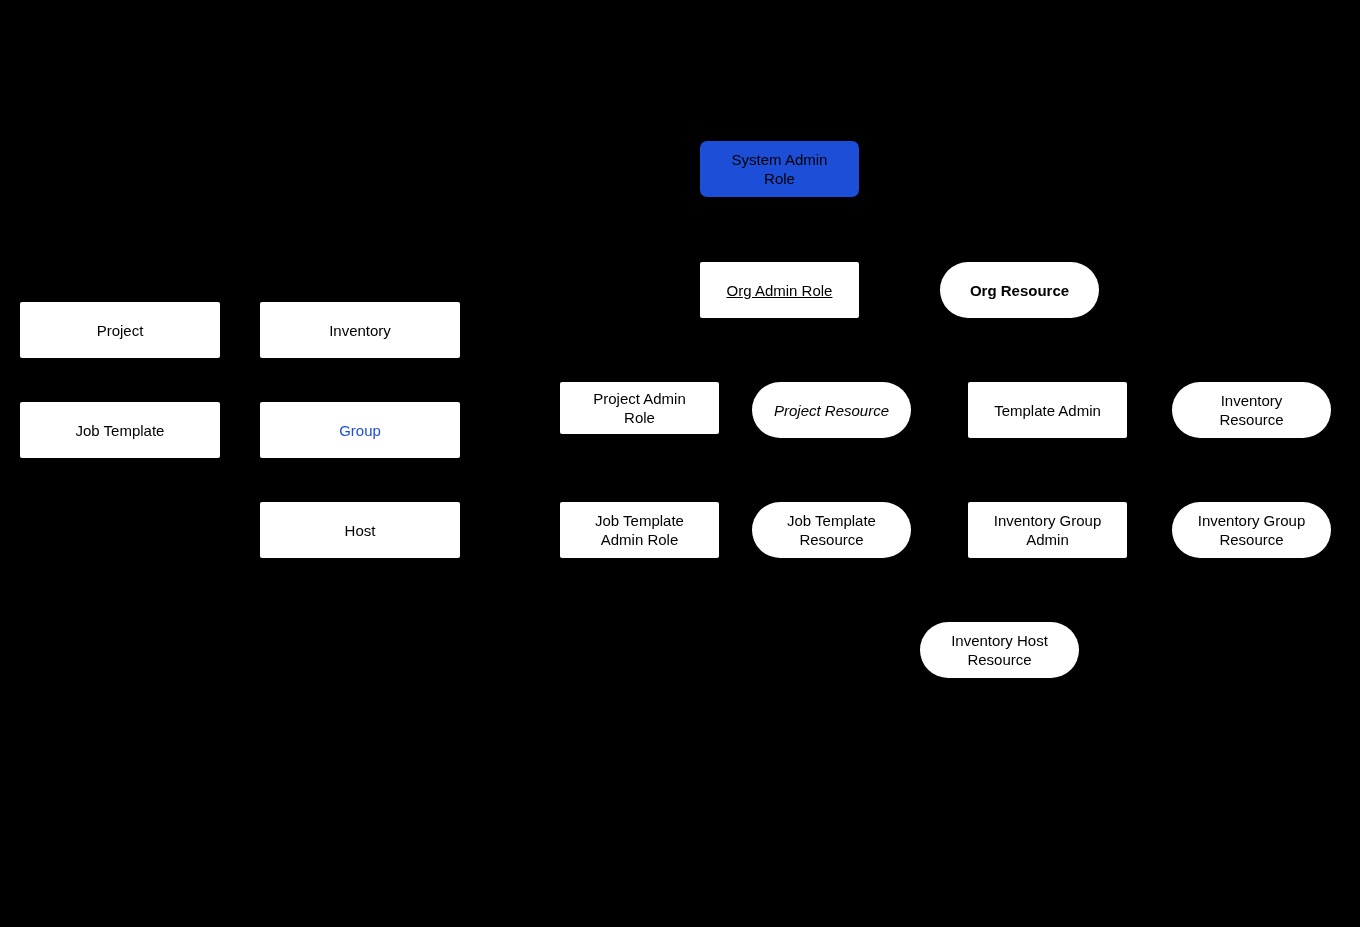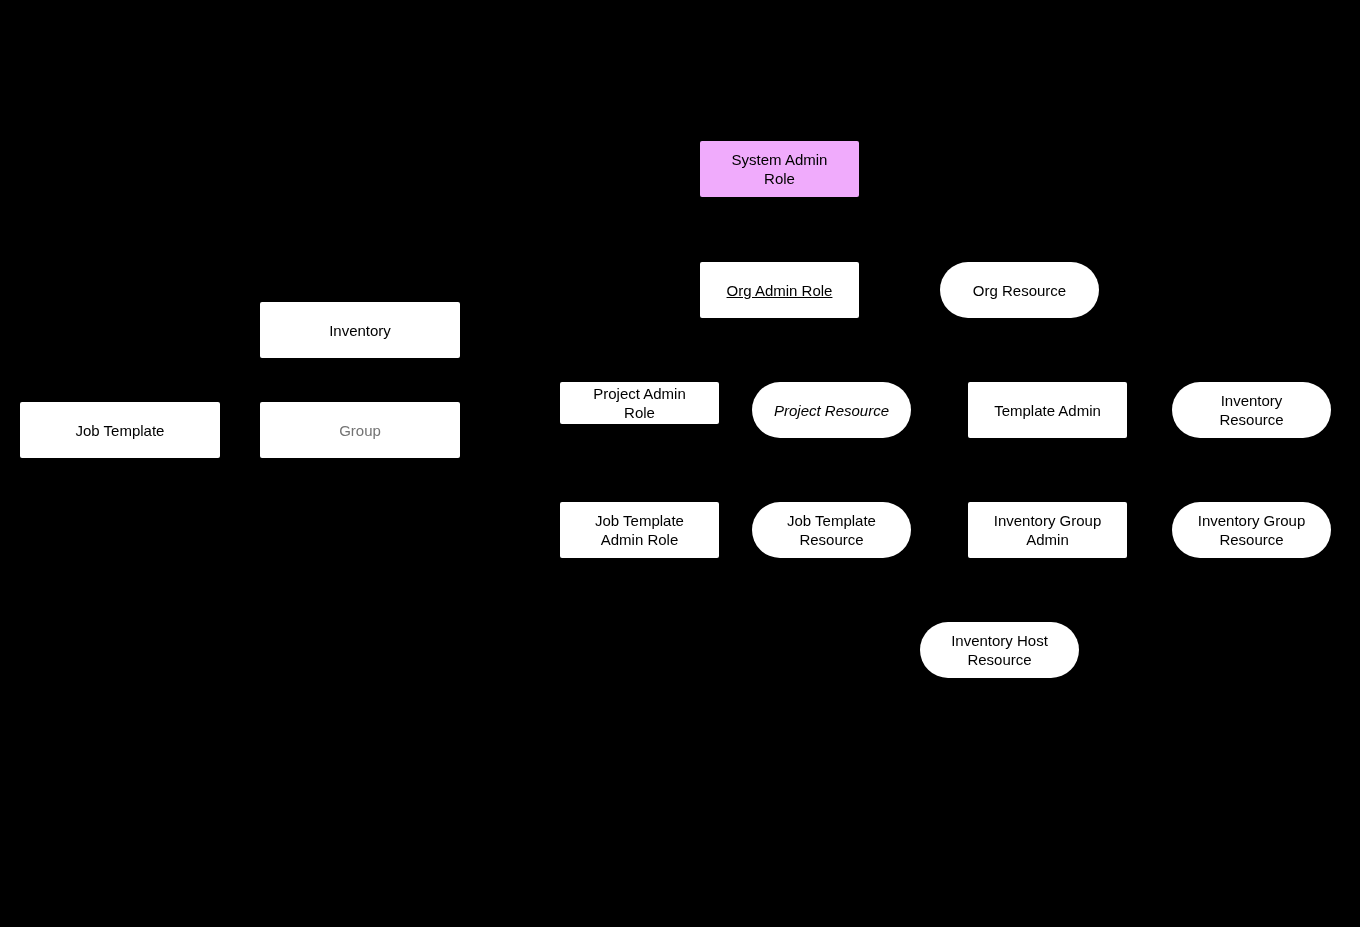--- a/index.html
+++ b/index.html
@@ -33,28 +33,30 @@
     border-radius: 2px;
   }
   .node.pill {
     border-radius: 999px;
   }
 </style>
 </head>
 <body>
 
 <div id="canvas" style="background: rgb(0, 0, 0);">
+    <div class="node rect" style="left: 20px; top: 302px; width: 200px; height: 56px; background: rgb(255, 255, 255); color: rgb(0, 0, 0);">Project</div>
     <div class="node rect" style="left: 260px; top: 302px; width: 200px; height: 56px; background: rgb(255, 255, 255); color: rgb(0, 0, 0);">Inventory</div>
     <div class="node rect" style="left: 20px; top: 402px; width: 200px; height: 56px; background: rgb(255, 255, 255); color: rgb(0, 0, 0);">Job Template</div>
-    <div class="node rect" style="left: 260px; top: 402px; width: 200px; height: 56px; background: rgb(255, 255, 255); color: #737373;">Group</div>
-    <div class="node rect" style="left: 700px; top: 141px; width: 159px; height: 56px; background: #f0abfc; color: rgb(0, 0, 0);">System Admin
+    <div class="node rect" style="left: 260px; top: 402px; width: 200px; height: 56px; background: rgb(255, 255, 255); color: #1d4ed8;">Group</div>
+    <div class="node rect" style="left: 260px; top: 502px; width: 200px; height: 56px; background: rgb(255, 255, 255); color: rgb(0, 0, 0);">Host</div>
+    <div class="node rect" style="left: 700px; top: 141px; width: 159px; height: 56px; background: #1d4ed8; color: rgb(0, 0, 0); border-radius: 7px;">System Admin
 Role</div>
     <div class="node rect" style="left: 700px; top: 262px; width: 159px; height: 56px; background: rgb(255, 255, 255); color: rgb(0, 0, 0); text-decoration: underline;">Org Admin Role</div>
-    <div class="node pill" style="left: 940px; top: 262px; width: 159px; height: 56px; background: rgb(255, 255, 255); color: rgb(0, 0, 0);">Org Resource</div>
-    <div class="node rect" style="left: 560px; top: 382px; width: 159px; height: 42px; background: rgb(255, 255, 255); color: rgb(0, 0, 0);">Project Admin
+    <div class="node pill" style="left: 940px; top: 262px; width: 159px; height: 56px; background: rgb(255, 255, 255); color: rgb(0, 0, 0); font-weight: bold;">Org Resource</div>
+    <div class="node rect" style="left: 560px; top: 382px; width: 159px; height: 52px; background: rgb(255, 255, 255); color: rgb(0, 0, 0);">Project Admin
 Role</div>
     <div class="node pill" style="left: 752px; top: 382px; width: 159px; height: 56px; background: rgb(255, 255, 255); color: rgb(0, 0, 0); font-style: italic;">Project Resource</div>
     <div class="node rect" style="left: 968px; top: 382px; width: 159px; height: 56px; background: rgb(255, 255, 255); color: rgb(0, 0, 0);">Template Admin</div>
     <div class="node pill" style="left: 1172px; top: 382px; width: 159px; height: 56px; background: rgb(255, 255, 255); color: rgb(0, 0, 0);">Inventory
 Resource</div>
     <div class="node rect" style="left: 560px; top: 502px; width: 159px; height: 56px; background: rgb(255, 255, 255); color: rgb(0, 0, 0);">Job Template
 Admin Role</div>
     <div class="node pill" style="left: 752px; top: 502px; width: 159px; height: 56px; background: rgb(255, 255, 255); color: rgb(0, 0, 0);">Job Template
 Resource</div>
     <div class="node rect" style="left: 968px; top: 502px; width: 159px; height: 56px; background: rgb(255, 255, 255); color: rgb(0, 0, 0);">Inventory Group

